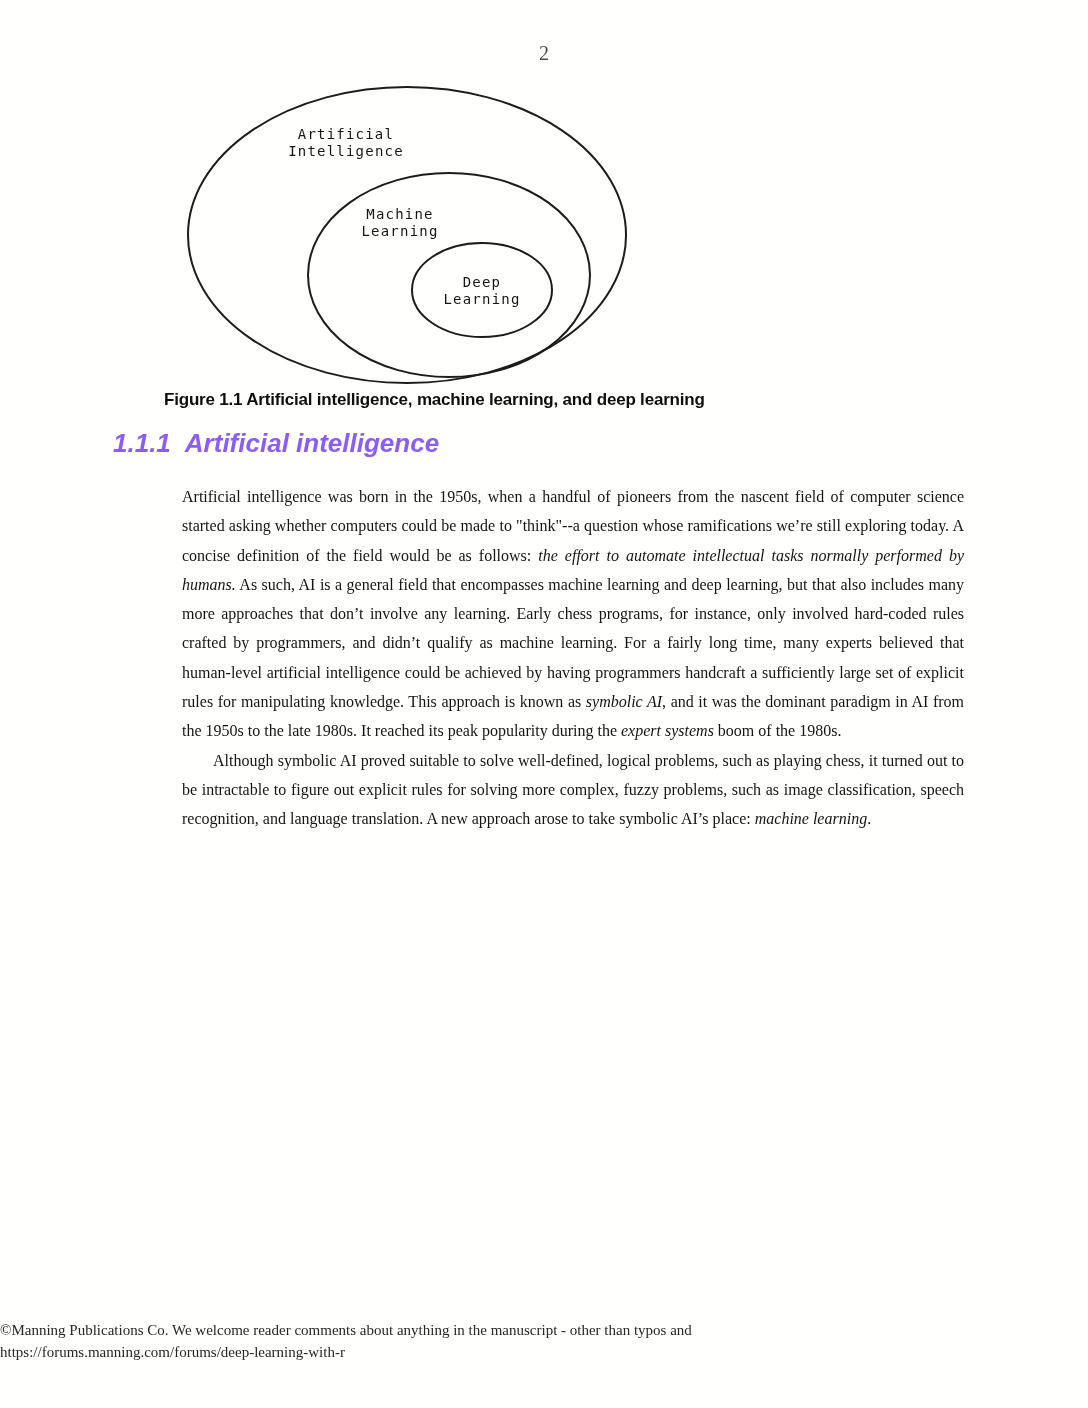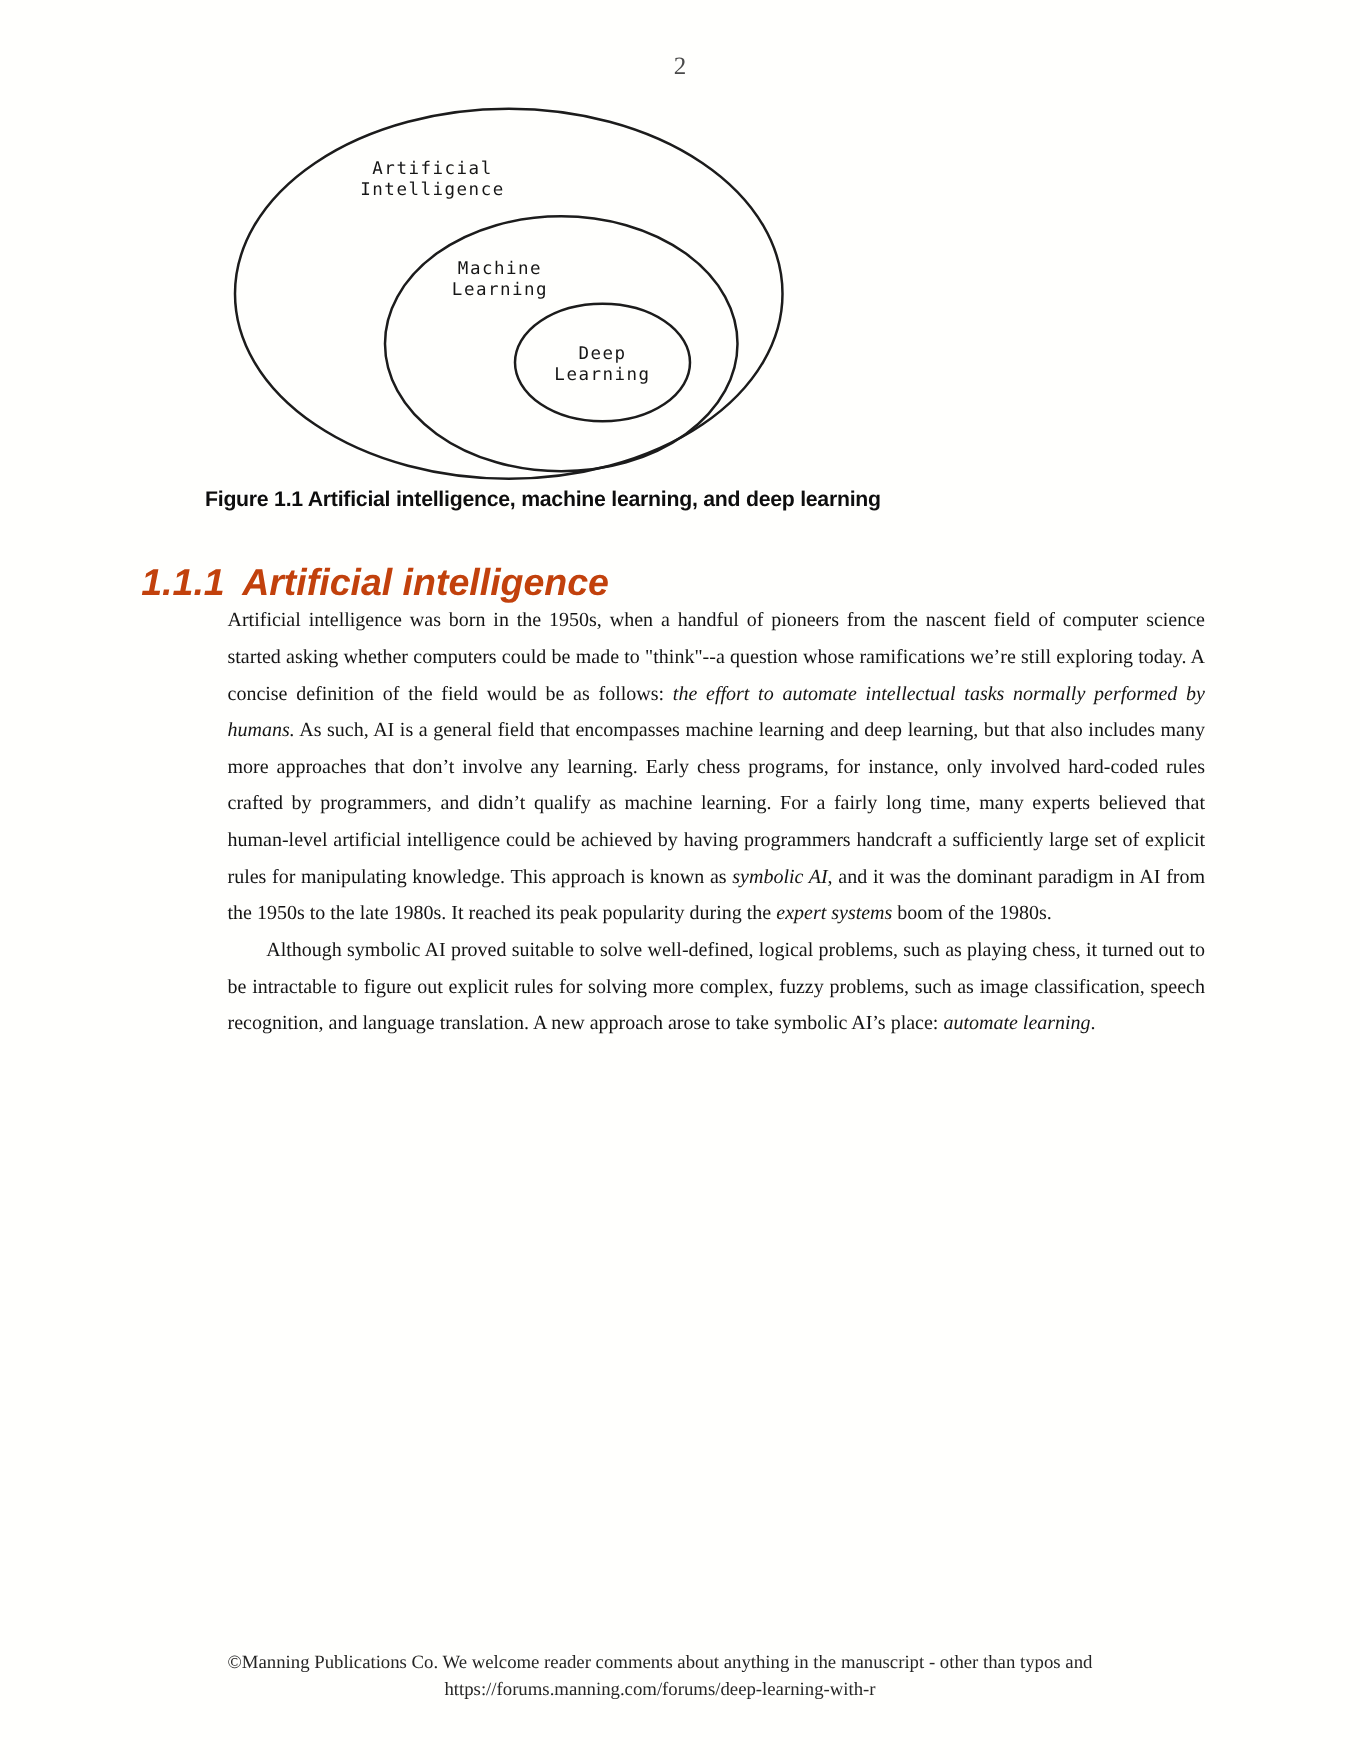--- a/index.html
+++ b/index.html
@@ -51,26 +51,26 @@
     font-weight: 700;
     font-size: 17px;
     letter-spacing: -0.2px;
     color: #0e0e0e;
     white-space: nowrap;
   }
 
   .section-heading {
     position: absolute;
     left: 113px;
-    top: 450px;
+    top: 428px;
     font-family: "Liberation Sans", sans-serif;
     font-weight: 700;
     font-style: italic;
-    font-size: 30px;
-    color: #c2410c;
+    font-size: 26px;
+    color: #8b5cf6;
     white-space: nowrap;
   }
   .section-heading .num { margin-right: 14px; }
 
   .body-text {
     position: absolute;
     left: 182px;
     top: 482px;
     width: 782px;
     font-size: 16px;
@@ -79,21 +79,21 @@
     color: #141414;
   }
   .body-text p { margin: 0; }
   .body-text p.indent { text-indent: 31px; }
 
   .footer {
     position: absolute;
     left: 0;
     top: 1320px;
     width: 1056px;
-    text-align: center;
+    text-align: left;
     font-size: 15px;
     line-height: 21.5px;
     color: #262626;
   }
 </style>
 </head>
 <body>
 
 <div class="page-number">2</div>
 
@@ -110,19 +110,19 @@
 </svg>
 
 <div class="figure-caption">Figure 1.1 Artificial intelligence, machine learning, and deep learning</div>
 
 <div class="section-heading">
   <span class="num">1.1.1</span><span>Artificial intelligence</span>
 </div>
 
 <div class="body-text">
     <p>Artificial intelligence was born in the 1950s, when a handful of pioneers from the nascent field of computer science started asking whether computers could be made to "think"--a question whose ramifications we’re still exploring today. A concise definition of the field would be as follows: <i>the effort to automate intellectual tasks normally performed by humans.</i> As such, AI is a general field that encompasses machine learning and deep learning, but that also includes many more approaches that don’t involve any learning. Early chess programs, for instance, only involved hard-coded rules crafted by programmers, and didn’t qualify as machine learning. For a fairly long time, many experts believed that human-level artificial intelligence could be achieved by having programmers handcraft a sufficiently large set of explicit rules for manipulating knowledge. This approach is known as <i>symbolic AI</i>, and it was the dominant paradigm in AI from the 1950s to the late 1980s. It reached its peak popularity during the <i>expert systems</i> boom of the 1980s.</p>
-    <p class="indent">Although symbolic AI proved suitable to solve well-defined, logical problems, such as playing chess, it turned out to be intractable to figure out explicit rules for solving more complex, fuzzy problems, such as image classification, speech recognition, and language translation. A new approach arose to take symbolic AI’s place: <i>automate learning</i>.</p>
+    <p class="indent">Although symbolic AI proved suitable to solve well-defined, logical problems, such as playing chess, it turned out to be intractable to figure out explicit rules for solving more complex, fuzzy problems, such as image classification, speech recognition, and language translation. A new approach arose to take symbolic AI’s place: <i>machine learning</i>.</p>
   </div>
 
 <div class="footer">
     <div>©Manning Publications Co. We welcome reader comments about anything in the manuscript - other than typos and</div>
     <div>https://forums.manning.com/forums/deep-learning-with-r</div>
   </div>
 
 </body></html>

